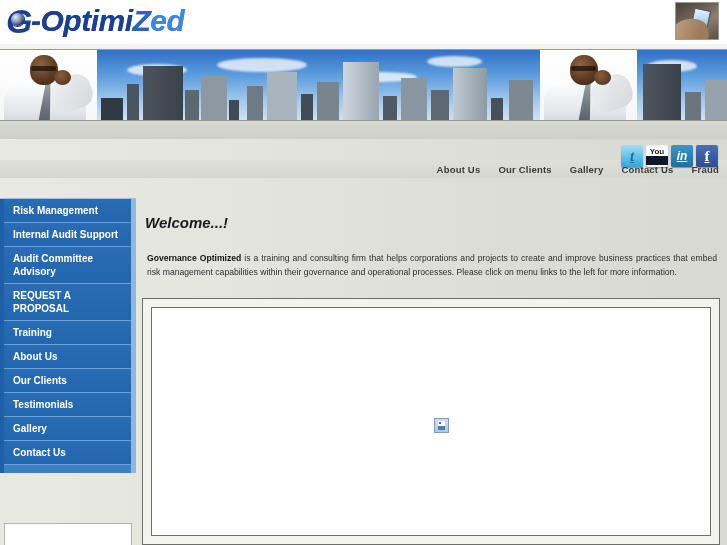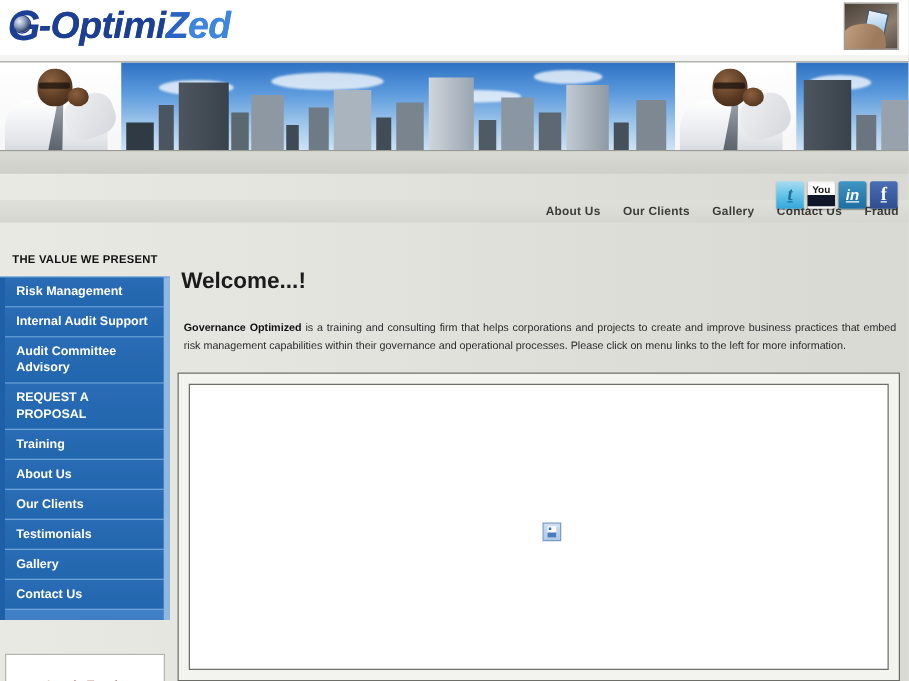--- a/index.html
+++ b/index.html
@@ -282,24 +282,25 @@
     color: #8a3020;
     margin-top: 12px;
   }
 
   
   .main {
     position: absolute; left: 141px; top: 205px;
     width: 582px;
   }
   .welcome {
-    font-size: 18px;
+    font-size: 15px;
     font-weight: bold;
     color: #1b1b1b;
     margin: 9px 0 0 4px;
+    font-style: italic;
   }
   .intro {
     margin: 20px 6px 0 6px;
     font-size: 8.6px;
     color: #2c2c2c;
     line-height: 14px;
     text-align: justify;
   }
   .intro b { color: #111; }
 
@@ -427,21 +428,20 @@
     <a class="ico tw" href="#">t</a>
     <a class="ico yt" href="#">
       <span class="you">You</span>
       <span class="tube">Tube</span>
     </a>
     <a class="ico li" href="#">in</a>
     <a class="ico fb" href="#">f</a>
   </div>
 
   <div class="sidebar">
-    <div class="sidebar-title">THE VALUE WE PRESENT</div>
     <div class="menu">
       <a class="menu-item" href="#">Risk Management</a>
       <a class="menu-item" href="#">Internal Audit Support</a>
       <a class="menu-item" href="#">Audit Committee Advisory</a>
       <a class="menu-item" href="#">REQUEST A PROPOSAL</a>
       <a class="menu-item" href="#">Training</a>
       <a class="menu-item" href="#">About Us</a>
       <a class="menu-item" href="#">Our Clients</a>
       <a class="menu-item" href="#">Testimonials</a>
       <a class="menu-item" href="#">Gallery</a>

